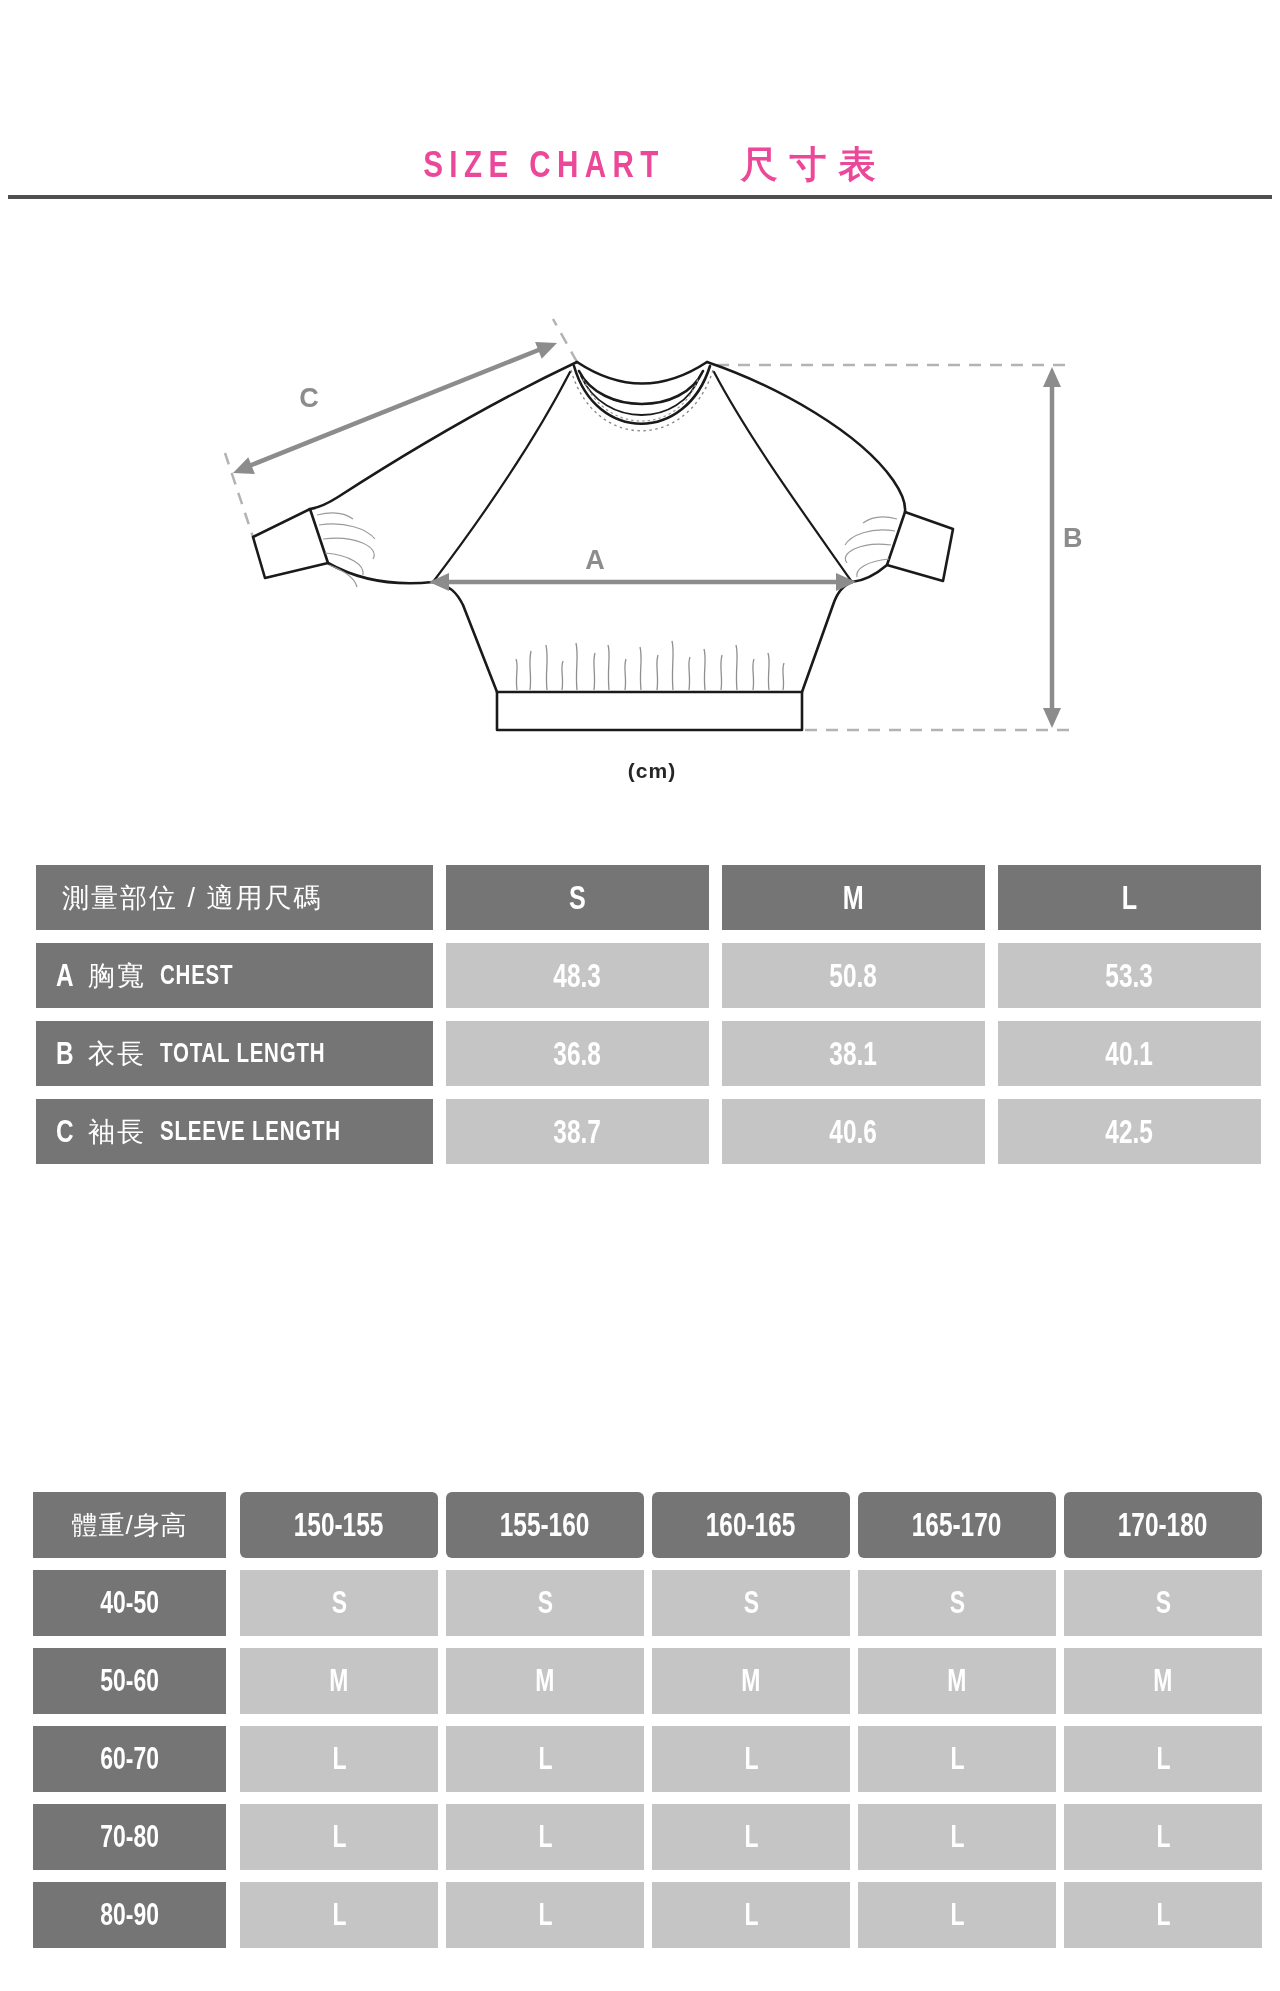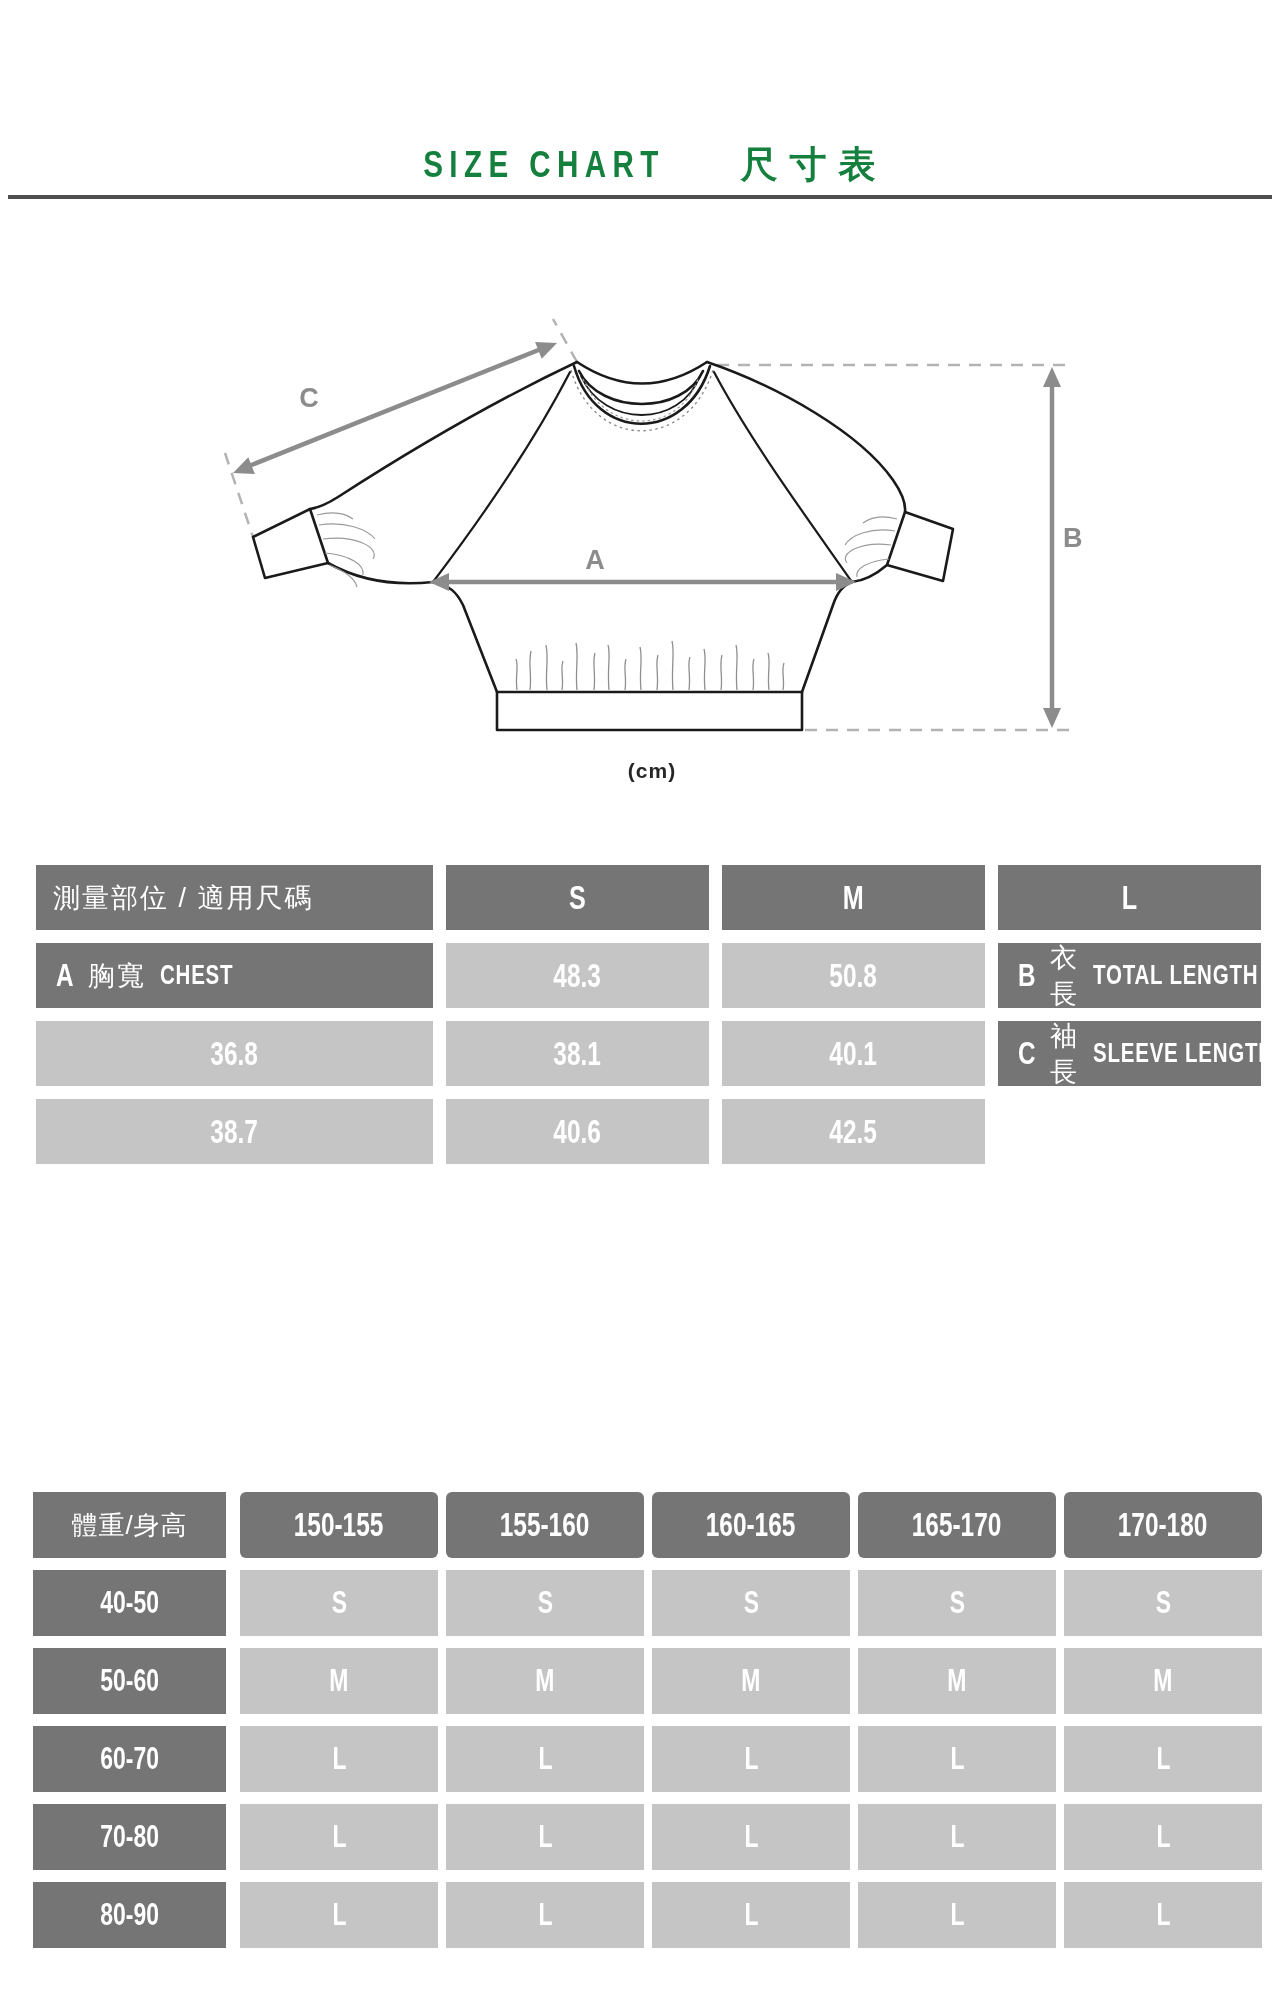--- a/index.html
+++ b/index.html
@@ -1,39 +1,39 @@
 <!DOCTYPE html>
 <html><head>
 <meta charset="utf-8">
 <style>
   html,body{margin:0;padding:0;background:#fff;}
   body{font-family:"Liberation Sans",sans-serif;}
   .page{position:relative;width:1280px;height:1991px;background:#fff;overflow:hidden;margin:0 auto;}
 
   
-  .title-row{position:absolute;top:140px;left:0;width:100%;display:flex;justify-content:center;align-items:baseline;color:#15803d;}
+  .title-row{position:absolute;top:140px;left:0;width:100%;display:flex;justify-content:center;align-items:baseline;color:#ec4899;}
   .title-en{font-size:37px;font-weight:700;letter-spacing:8px;display:inline-block;transform:scaleX(.8);transform-origin:center;white-space:nowrap;}
   .title-cjk{font-size:37px;font-weight:700;letter-spacing:12px;margin-left:46px;white-space:nowrap;}
   .rule{position:absolute;top:195px;left:8px;right:8px;height:4px;background:#4f4f4f;}
 
   
   .drawing{position:absolute;left:205px;top:315px;width:890px;height:470px;}
   .dimlabel{font-family:"Liberation Sans",sans-serif;font-weight:700;font-size:27px;fill:#8c8c8c;}
   .unitlabel{font-family:"Liberation Sans",sans-serif;font-weight:700;font-size:21px;fill:#262626;letter-spacing:1px;}
 
   
   .cell{display:flex;align-items:center;justify-content:center;color:#fff;}
   .cd{background:#757575;}
   .cl{background:#c5c5c5;text-align:right;}
   .cond{display:inline-block;transform:scaleX(.74);transform-origin:center;white-space:nowrap;}
   .cond-l{display:inline-block;transform:scaleX(.76);transform-origin:left center;white-space:nowrap;}
 
   
   .table1{position:absolute;left:36px;top:865px;display:grid;grid-template-columns:397px 263px 263px 263px;gap:13px;grid-auto-rows:65px;}
-  .t1-headlabel{justify-content:flex-start;padding-left:17px;box-sizing:border-box;font-size:27px;letter-spacing:2px;}
+  .t1-headlabel{justify-content:flex-start;padding-left:26px;box-sizing:border-box;font-size:27px;letter-spacing:2px;}
   .t1-sz{font-size:34px;font-weight:700;}
   .t1-rowlabel{justify-content:flex-start;padding-left:20px;box-sizing:border-box;}
   .t1-letter{font-size:32px;font-weight:700;}
   .t1-cjk{font-size:27px;margin:0 14px 0 9px;letter-spacing:2px;}
   .t1-en{font-size:27px;font-weight:700;letter-spacing:1px;}
   .t1-val{font-size:33px;font-weight:700;}
 
   
   .table2{position:absolute;left:33px;top:1480px;display:grid;grid-template-columns:199px 198px 198px 198px 198px 198px;gap:12px 8px;grid-auto-rows:66px;margin-top:12px;}
   .t2-label{margin-right:6px;}
@@ -169,20 +169,23 @@
       <span class="t1-letter cond-l">A</span>
       <span class="t1-cjk">胸寬</span>
       <span class="t1-en cond-l">CHEST</span>
     </div>
     <div class="cell cl t1-val">
         <span class="cond">48.3</span>
       </div>
     <div class="cell cl t1-val">
         <span class="cond">50.8</span>
       </div>
+    <div class="cell cl t1-val">
+        <span class="cond">53.3</span>
+      </div>
 
     <div class="cell cd t1-rowlabel">
       <span class="t1-letter cond-l">B</span>
       <span class="t1-cjk">衣長</span>
       <span class="t1-en cond-l">TOTAL LENGTH</span>
     </div>
     <div class="cell cl t1-val">
         <span class="cond">36.8</span>
       </div>
     <div class="cell cl t1-val">

